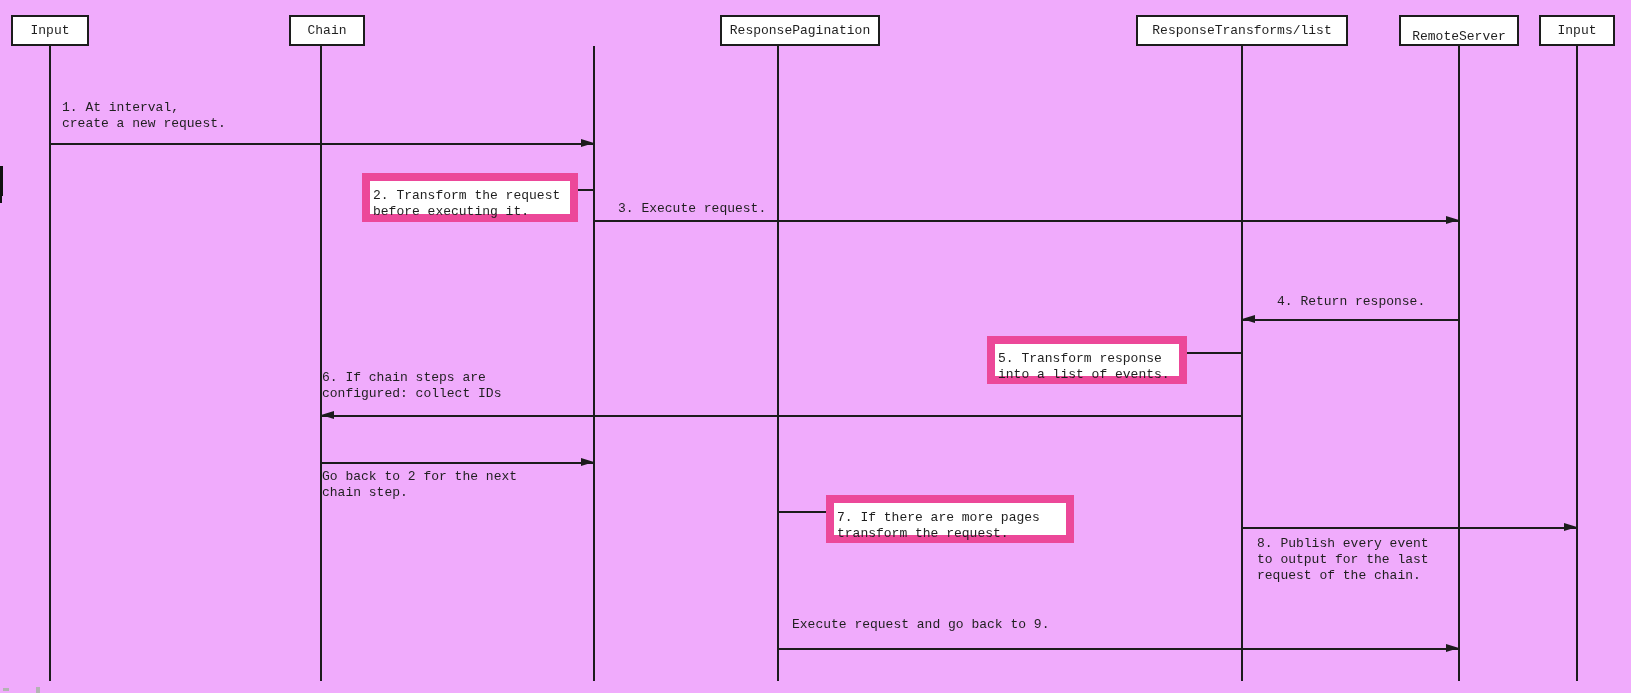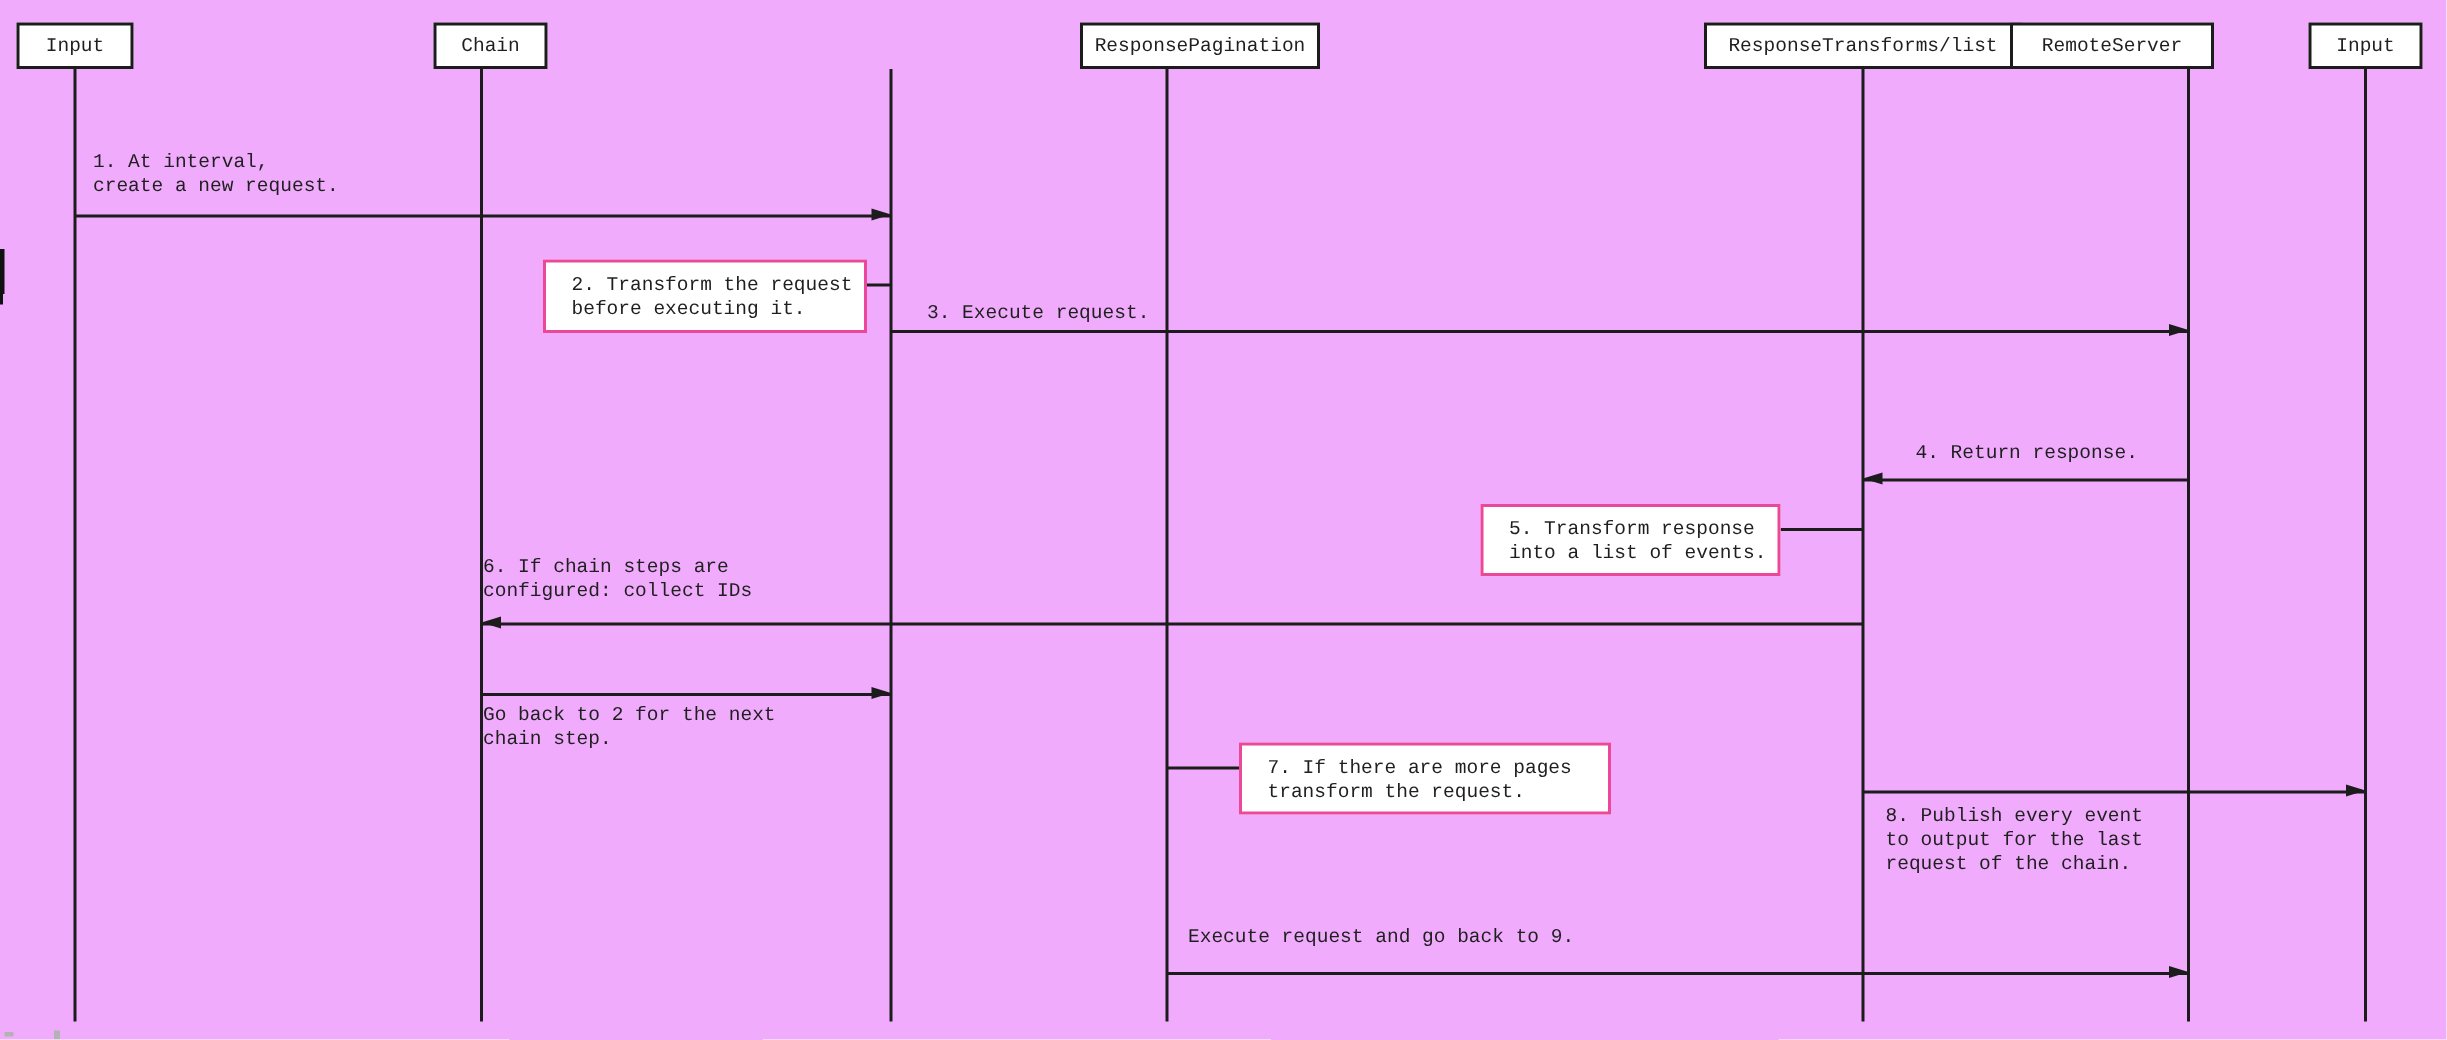--- a/index.html
+++ b/index.html
@@ -48,24 +48,24 @@
   .msg-head.right { border-left: 13px solid #1c1c1c; }
   .msg-head.left  { border-right: 13px solid #1c1c1c; }
   .msg-label {
     position: absolute;
     white-space: pre;
     line-height: 16px;
     z-index: 4;
   }
   .note-box {
     position: absolute;
-    border: 2px solid #ec4899;
+    border: 8px solid #ec4899;
     box-sizing: border-box;
     background: #ffffff;
-    padding: 7px 0 0 17px;
+    padding: 7px 0 0 3px;
     white-space: pre;
     line-height: 16px;
     z-index: 5;
   }
   .note-connector {
     position: absolute;
     height: 1.5px;
     background: #1c1c1c;
     z-index: 2;
   }
@@ -85,21 +85,21 @@
     <div class="lifeline" style="left: 320.25px; top: 46px; height: 635px;"></div>
     <div class="lifeline" style="left: 593.25px; top: 46px; height: 635px;"></div>
     <div class="participant-box" style="left: 720px; width: 160px;">
       <span>ResponsePagination</span>
     </div>
     <div class="lifeline" style="left: 777.25px; top: 46px; height: 635px;"></div>
     <div class="participant-box" style="left: 1136px; width: 212px;">
       <span>ResponseTransforms/list</span>
     </div>
     <div class="lifeline" style="left: 1241.25px; top: 46px; height: 635px;"></div>
-    <div class="participant-box" style="left: 1340px; width: 136px;">
+    <div class="participant-box" style="left: 1399px; width: 120px; align-items: flex-end;">
       <span>RemoteServer</span>
     </div>
     <div class="lifeline" style="left: 1458.25px; top: 46px; height: 635px;"></div>
     <div class="participant-box" style="left: 1539px; width: 76px;">
       <span>Input</span>
     </div>
     <div class="lifeline" style="left: 1576.25px; top: 46px; height: 635px;"></div>
     <div class="msg-line" style="left: 50px; top: 143px; width: 544px;"></div>
     <div class="msg-head right" style="left: 581px; top: 139.25px;"></div>
     <div class="msg-label" style="left: 62px; top: 100px;">1. At interval,

